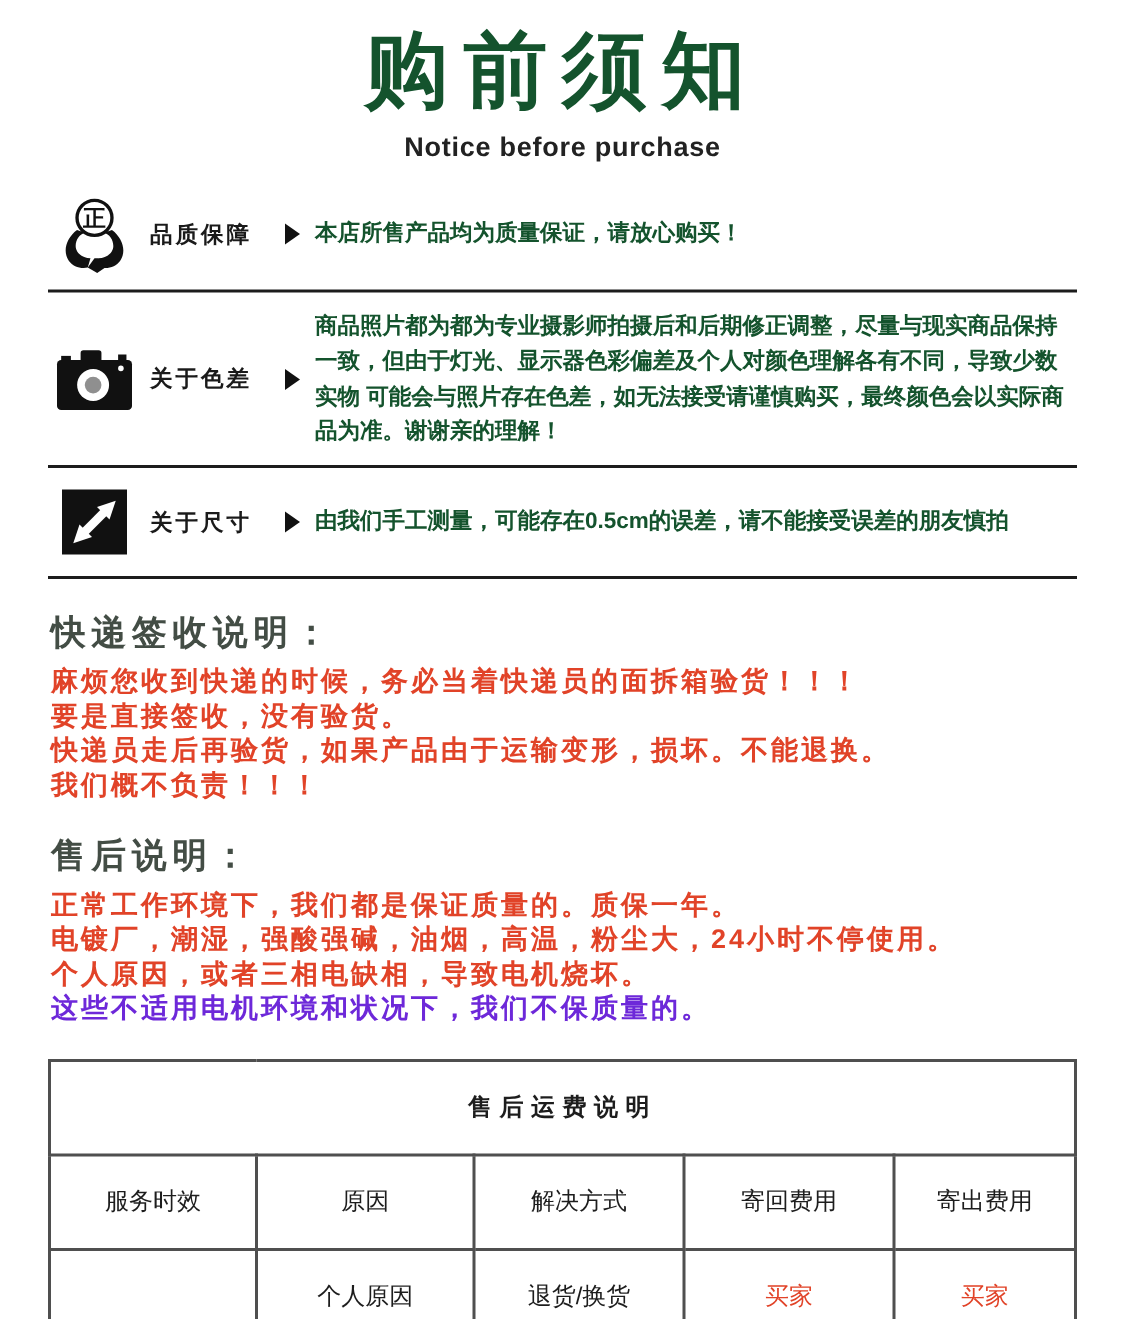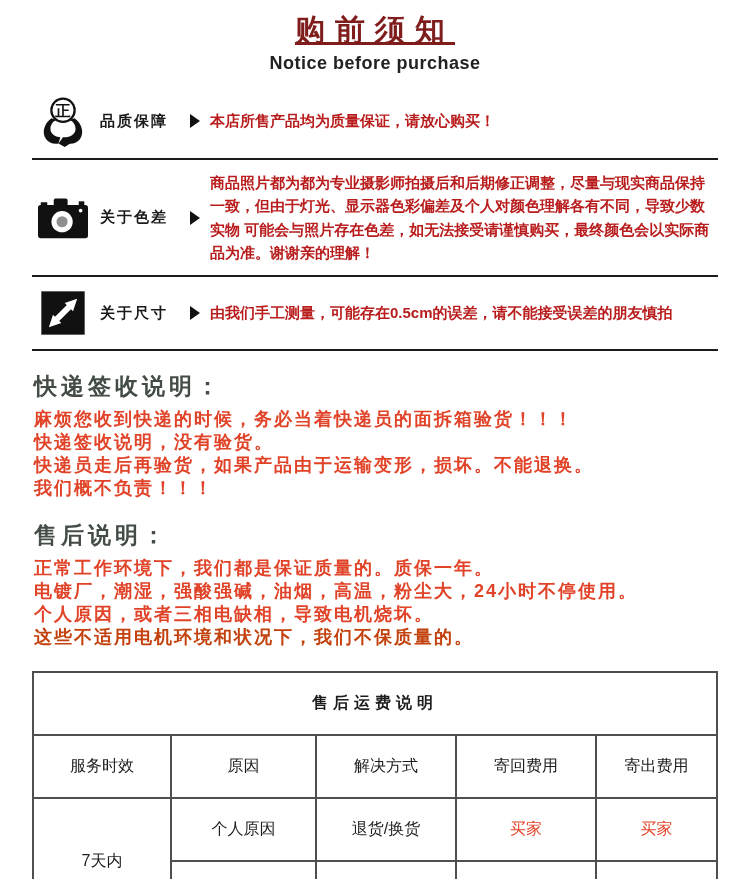--- a/index.html
+++ b/index.html
@@ -6,30 +6,30 @@
   body {
     width:750px;
     background:#ffffff;
     font-family:"Liberation Sans","DejaVu Sans",sans-serif;
     color:#1a1a1a;
   }
   .page { width:750px; min-height:879px; background:#fff; padding-top:6px; }
 
   
   .hdr { text-align:center; padding-top:4px; }
-  .hdr h1 { font-size:30px; font-weight:bold; letter-spacing:10px; color:#7f1d1d;text-decoration:underline; }
+  .hdr h1 { font-size:56px; font-weight:bold; letter-spacing:10px; color:#14532d; }
   .hdr .sub { font-size:18px; font-weight:bold; color:#222; margin-top:2px; letter-spacing:0.5px; }
 
   
   .info-rows { margin:10px 32px 0 32px; }
   .info-row { display:flex; align-items:center; padding:11px 0; border-bottom:2px solid #1c1c1c; }
   .icon-box { width:62px; flex:0 0 62px; display:flex; justify-content:center; }
   .row-label { width:88px; flex:0 0 88px; font-size:15px; font-weight:bold; letter-spacing:2px; margin-left:6px; }
   .tri { width:0; height:0; border-left:10px solid #111; border-top:7px solid transparent; border-bottom:7px solid transparent; margin:0 10px 0 2px; flex:0 0 auto; }
-  .row-text { flex:1; font-size:15px; line-height:1.55; font-weight:bold; color:#b91c1c; padding-right:2px; }
+  .row-text { flex:1; font-size:15px; line-height:1.55; font-weight:bold; color:#14532d; padding-right:2px; }
   .row-text.light { font-weight:bold; }
 
   
   .notice-block { margin:20px 30px 0 34px; }
   .notice-block h2 { font-size:23px; font-weight:bold; color:#434d45; letter-spacing:4px; margin-bottom:6px; }
   .red-line { font-size:18px; font-weight:bold; letter-spacing:2px; line-height:23px; }
 
   
   table.fee { border-collapse:collapse; margin:22px auto 0 32px; width:684px; table-layout:fixed; }
   table.fee td { border:2px solid #4f4f4f; text-align:center; font-size:16px; color:#1d1d1d; padding:20px 2px; }
@@ -94,31 +94,31 @@
       <div class="row-label">关于尺寸</div>
       <span class="tri"></span>
       <div class="row-text">由我们手工测量，可能存在0.5cm的误差，请不能接受误差的朋友慎拍</div>
     </div>
 
   </div>
 
   <div class="notice-block">
     <h2>快递签收说明：</h2>
     <div class="red-line" style="color:#e14328">麻烦您收到快递的时候，务必当着快递员的面拆箱验货！！！</div>
-    <div class="red-line" style="color:#e14328">快递签收说明，没有验货。</div>
+    <div class="red-line" style="color:#e14328">要是直接签收，没有验货。</div>
     <div class="red-line" style="color:#e14328">快递员走后再验货，如果产品由于运输变形，损坏。不能退换。</div>
     <div class="red-line" style="color:#e14328">我们概不负责！！！</div>
   </div>
 
   <div class="notice-block">
     <h2>售后说明：</h2>
     <div class="red-line" style="color:#e14328">正常工作环境下，我们都是保证质量的。质保一年。</div>
     <div class="red-line" style="color:#e14328">电镀厂，潮湿，强酸强碱，油烟，高温，粉尘大，24小时不停使用。</div>
     <div class="red-line" style="color:#e14328">个人原因，或者三相电缺相，导致电机烧坏。</div>
-    <div class="red-line" style="color:#c2410c">这些不适用电机环境和状况下，我们不保质量的。</div>
+    <div class="red-line" style="color:#6d28d9">这些不适用电机环境和状况下，我们不保质量的。</div>
   </div>
 
   <table class="fee">
     <colgroup>
       <col style="width:138px">
         <col style="width:145px">
         <col style="width:140px">
         <col style="width:140px">
         <col style="width:121px">
     </colgroup>

